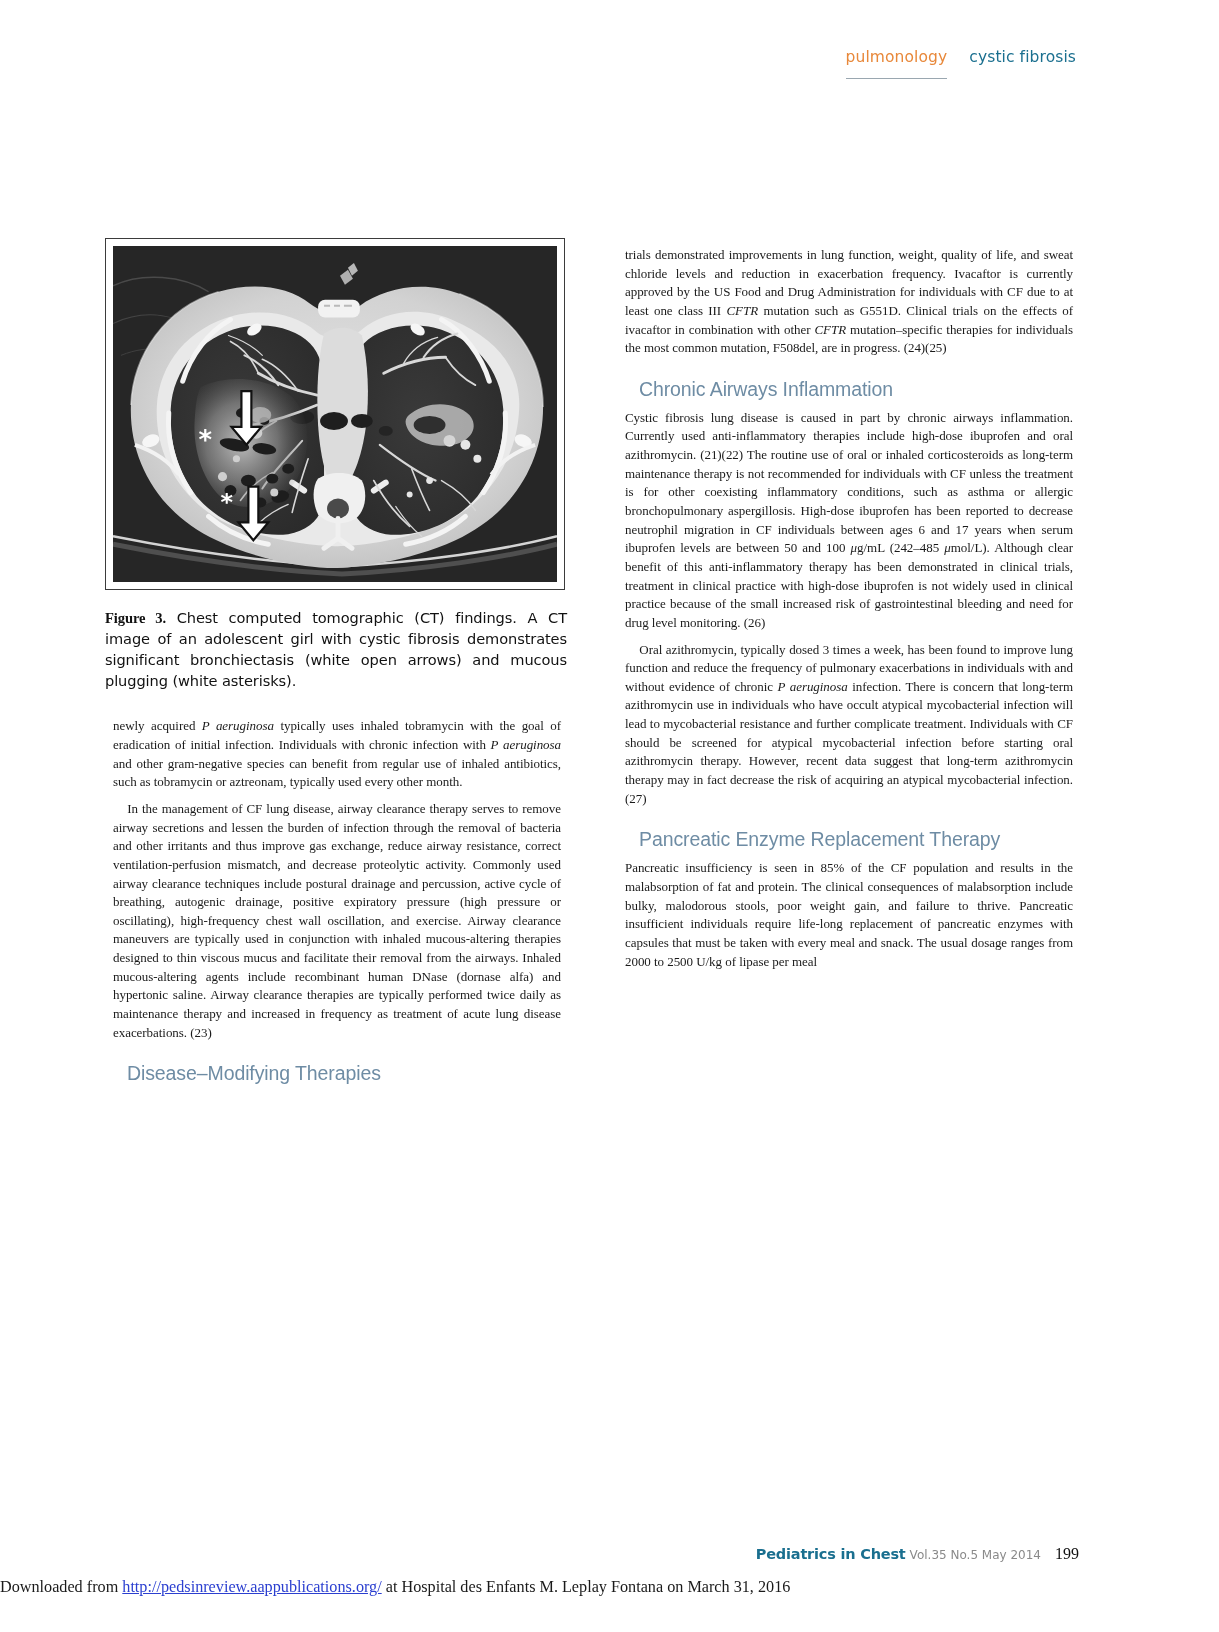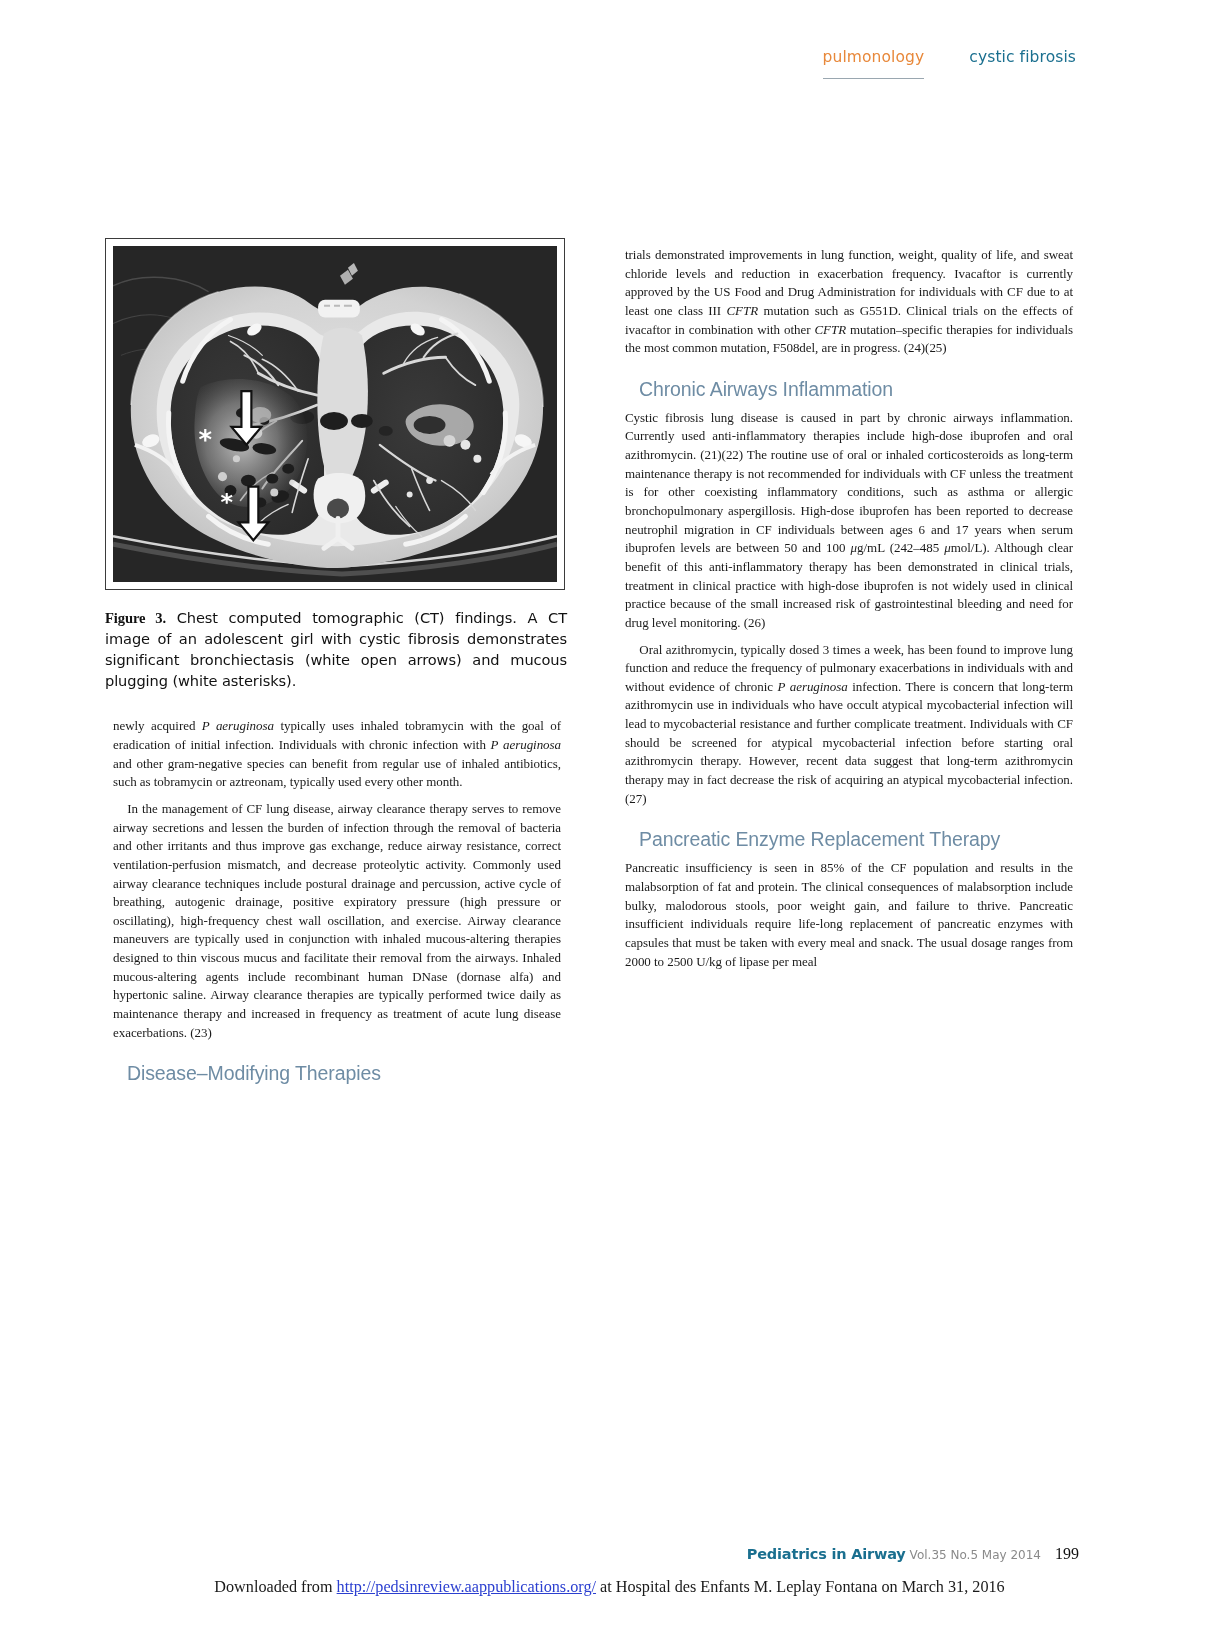--- a/index.html
+++ b/index.html
@@ -26,21 +26,20 @@
     font-size: 15.5px;
     letter-spacing: 0.1px;
   }
   .runhead .kw-pulm {
     color: #e8883a;
     border-bottom: 1.6px solid #9aa7b0;
     padding-bottom: 12px;
   }
   .runhead .kw-cf {
     color: #1a6f8f;
-    margin-left: 23px;
   }
 
   
   .page {
     position: absolute;
     top: 238px;
     left: 105px;
     width: 976px;
     display: flex;
     gap: 48px;
@@ -123,21 +122,21 @@
     color: #111;
     font-family: "Liberation Serif", serif;
     font-size: 16px;
     margin-left: 14px;
   }
 
   .download-line {
     position: absolute;
     left: 0; right: 0;
     top: 1578px;
-    text-align: center;
+    text-align: left;
     font-family: "Liberation Serif", serif;
     font-size: 16.2px;
     color: #1a1a1a;
   }
   .download-line .url { color: #2b3fd0; text-decoration: underline; }
 </style>
 </head>
 <body>
 
 <div class="runhead">
@@ -356,18 +355,18 @@
     <h2 class="sec">Chronic Airways Inflammation</h2>
     <p class="body noindent">Cystic fibrosis lung disease is caused in part by chronic airways inflammation. Currently used anti-inflammatory therapies include high-dose ibuprofen and oral azithromycin. (21)(22) The routine use of oral or inhaled corticosteroids as long-term maintenance therapy is not recommended for individuals with CF unless the treatment is for other coexisting inflammatory conditions, such as asthma or allergic bronchopulmonary aspergillosis. High-dose ibuprofen has been reported to decrease neutrophil migration in CF individuals between ages 6 and 17 years when serum ibuprofen levels are between 50 and 100 <i>μ</i>g/mL (242–485 <i>μ</i>mol/L). Although clear benefit of this anti-inflammatory therapy has been demonstrated in clinical trials, treatment in clinical practice with high-dose ibuprofen is not widely used in clinical practice because of the small increased risk of gastrointestinal bleeding and need for drug level monitoring. (26)</p>
     <p class="body">Oral azithromycin, typically dosed 3 times a week, has been found to improve lung function and reduce the frequency of pulmonary exacerbations in individuals with and without evidence of chronic <i>P aeruginosa</i> infection. There is concern that long-term azithromycin use in individuals who have occult atypical mycobacterial infection will lead to mycobacterial resistance and further complicate treatment. Individuals with CF should be screened for atypical mycobacterial infection before starting oral azithromycin therapy. However, recent data suggest that long-term azithromycin therapy may in fact decrease the risk of acquiring an atypical mycobacterial infection. (27)</p>
 
     <h2 class="sec">Pancreatic Enzyme Replacement Therapy</h2>
     <p class="body noindent">Pancreatic insufficiency is seen in 85% of the CF population and results in the malabsorption of fat and protein. The clinical consequences of malabsorption include bulky, malodorous stools, poor weight gain, and failure to thrive. Pancreatic insufficient individuals require life-long replacement of pancreatic enzymes with capsules that must be taken with every meal and snack. The usual dosage ranges from 2000 to 2500 U/kg of lipase per meal</p>
   </div>
 </div>
 
 <div class="journal-line">
-  <span class="jname">Pediatrics in Airway</span><span class="jvol">Vol.35 No.5 May 2014</span><span class="jpage">199</span>
+  <span class="jname">Pediatrics in Chest</span><span class="jvol">Vol.35 No.5 May 2014</span><span class="jpage">199</span>
 </div>
 
 <div class="download-line">
   <span>Downloaded from </span><a class="url" href="#">http://pedsinreview.aappublications.org/</a><span> at Hospital des Enfants M. Leplay Fontana on March 31, 2016</span>
 </div>
 
 </body></html>

